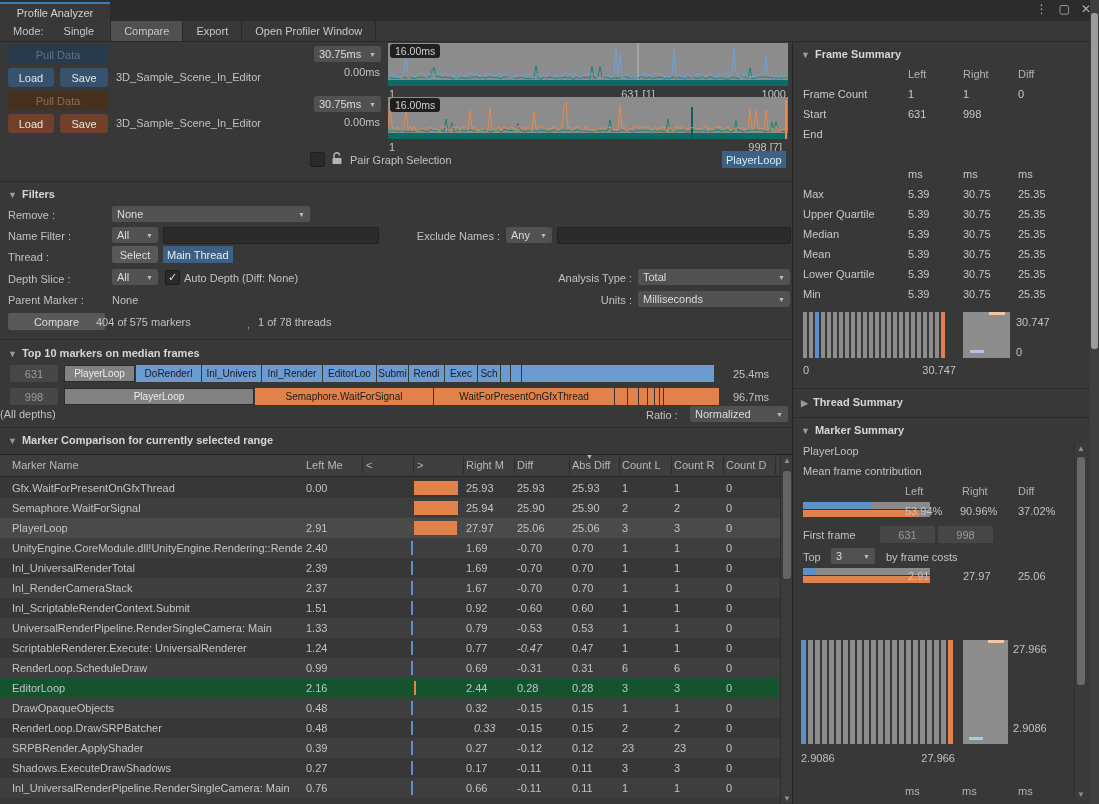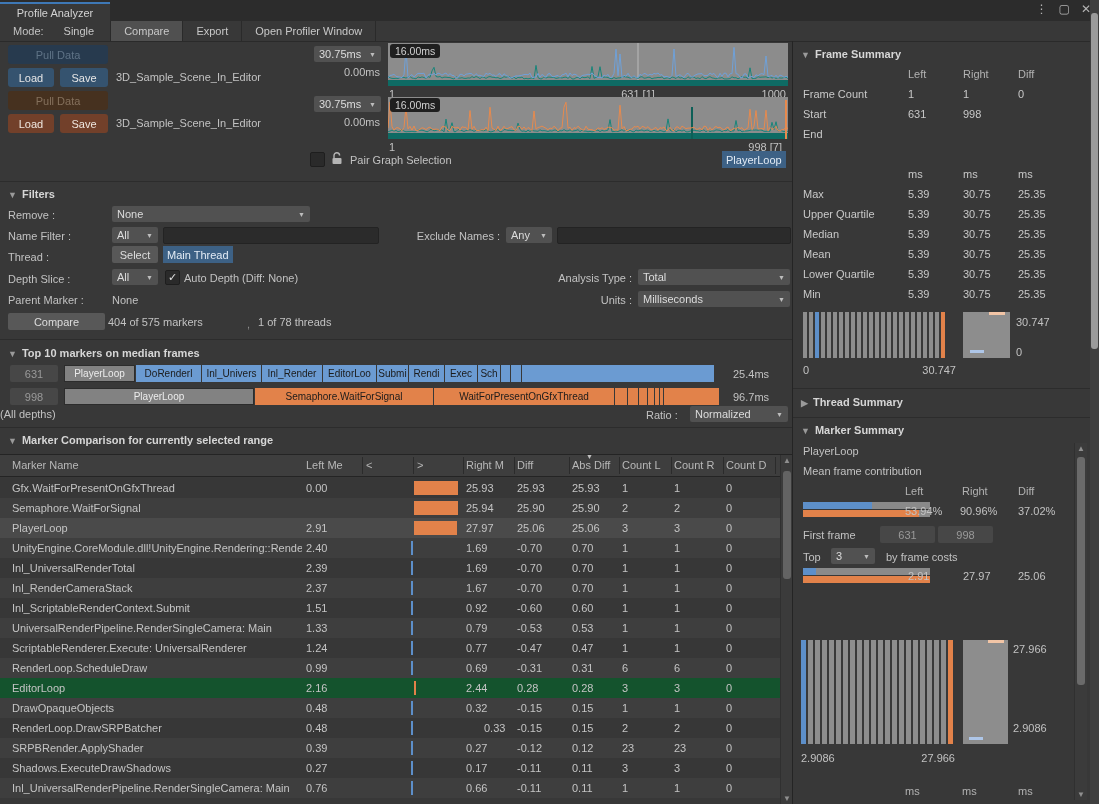--- a/index.html
+++ b/index.html
@@ -184,21 +184,21 @@
     </div>
 
   <span class="abs lbl" style="left:8px;top:294px">Parent Marker :</span>
   <span class="abs lbl" style="left:112px;top:294px">None</span>
   <span class="abs lbl" style="left:500px;top:294px;width:132px;text-align:right">Units :</span>
   <div class="abs dd" style="left:638px;top:291px;width:142px">
       <span>Milliseconds</span>
     </div>
 
   <div class="abs gbtn" style="left:8px;top:313px;width:97px;height:17px">Compare</div>
-  <span class="abs lbl" style="left:108px;top:316px">404 of 575 markers</span>
+  <span class="abs lbl" style="left:96px;top:316px">404 of 575 markers</span>
   <span class="abs dim" style="left:247px;top:318px">,</span>
   <span class="abs lbl" style="left:258px;top:316px">1 of 78 threads</span>
 
   <div class="divider" style="left:0;top:339px;width:792px"></div>
 
   <span class="abs sec-title fold-open" style="left:8px;top:347px">Top 10 markers on median frames</span>
   <div class="abs ffbtn" style="left:10px;top:365px;width:48px;height:17px">631</div>
   <div class="segrow" id="t10-a" style="left:64px;top:365px">
       <div class="seg seg-gray" style="width: 71px;">PlayerLoop</div>
       <div class="seg" style="width: 65px; background: rgb(107, 155, 210);">DoRenderl</div>
@@ -364,21 +364,21 @@
         <span class="cell" style="left: 674px; width: 48px;">1</span>
         <span class="cell" style="left: 726px; width: 48px;">0</span>
       </div>
       <div class="t-row" style="background: rgb(55, 55, 55);">
         <span class="cell" style="left: 12px; width: 290px;">ScriptableRenderer.Execute: UniversalRenderer</span>
         <span class="cell" style="left: 306px; width: 56px;">1.24</span>
         <div class="barcell">
           <div style="position: absolute; top: 0px; height: 14px; left: 47px; width: 2px; background: var(--blue);"></div>
         </div>
         <span class="cell" style="left: 466px; width: 48px;">0.77</span>
-        <span class="cell" style="left: 517px; width: 50px;">-0.47</span>
+        <span class="cell" style="left: 517px; width: 50px; font-style: italic;">-0.47</span>
         <span class="cell" style="left: 572px; width: 46px;">0.47</span>
         <span class="cell" style="left: 622px; width: 48px;">1</span>
         <span class="cell" style="left: 674px; width: 48px;">1</span>
         <span class="cell" style="left: 726px; width: 48px;">0</span>
       </div>
       <div class="t-row" style="background: rgb(62, 62, 62);">
         <span class="cell" style="left: 12px; width: 290px;">RenderLoop.ScheduleDraw</span>
         <span class="cell" style="left: 306px; width: 56px;">0.99</span>
         <div class="barcell">
           <div style="position: absolute; top: 0px; height: 14px; left: 47px; width: 2px; background: var(--blue);"></div>
@@ -415,21 +415,21 @@
         <span class="cell" style="left: 622px; width: 48px;">1</span>
         <span class="cell" style="left: 674px; width: 48px;">1</span>
         <span class="cell" style="left: 726px; width: 48px;">0</span>
       </div>
       <div class="t-row" style="background: rgb(55, 55, 55);">
         <span class="cell" style="left: 12px; width: 290px;">RenderLoop.DrawSRPBatcher</span>
         <span class="cell" style="left: 306px; width: 56px;">0.48</span>
         <div class="barcell">
           <div style="position: absolute; top: 0px; height: 14px; left: 47px; width: 2px; background: var(--blue);"></div>
         </div>
-        <span class="cell" style="left: 484px; width: 48px;">0.33</span>
+        <span class="cell" style="left: 474px; width: 48px; font-style: italic;">0.33</span>
         <span class="cell" style="left: 517px; width: 50px;">-0.15</span>
         <span class="cell" style="left: 572px; width: 46px;">0.15</span>
         <span class="cell" style="left: 622px; width: 48px;">2</span>
         <span class="cell" style="left: 674px; width: 48px;">2</span>
         <span class="cell" style="left: 726px; width: 48px;">0</span>
       </div>
       <div class="t-row" style="background: rgb(62, 62, 62);">
         <span class="cell" style="left: 12px; width: 290px;">SRPBRender.ApplyShader</span>
         <span class="cell" style="left: 306px; width: 56px;">0.39</span>
         <div class="barcell">

